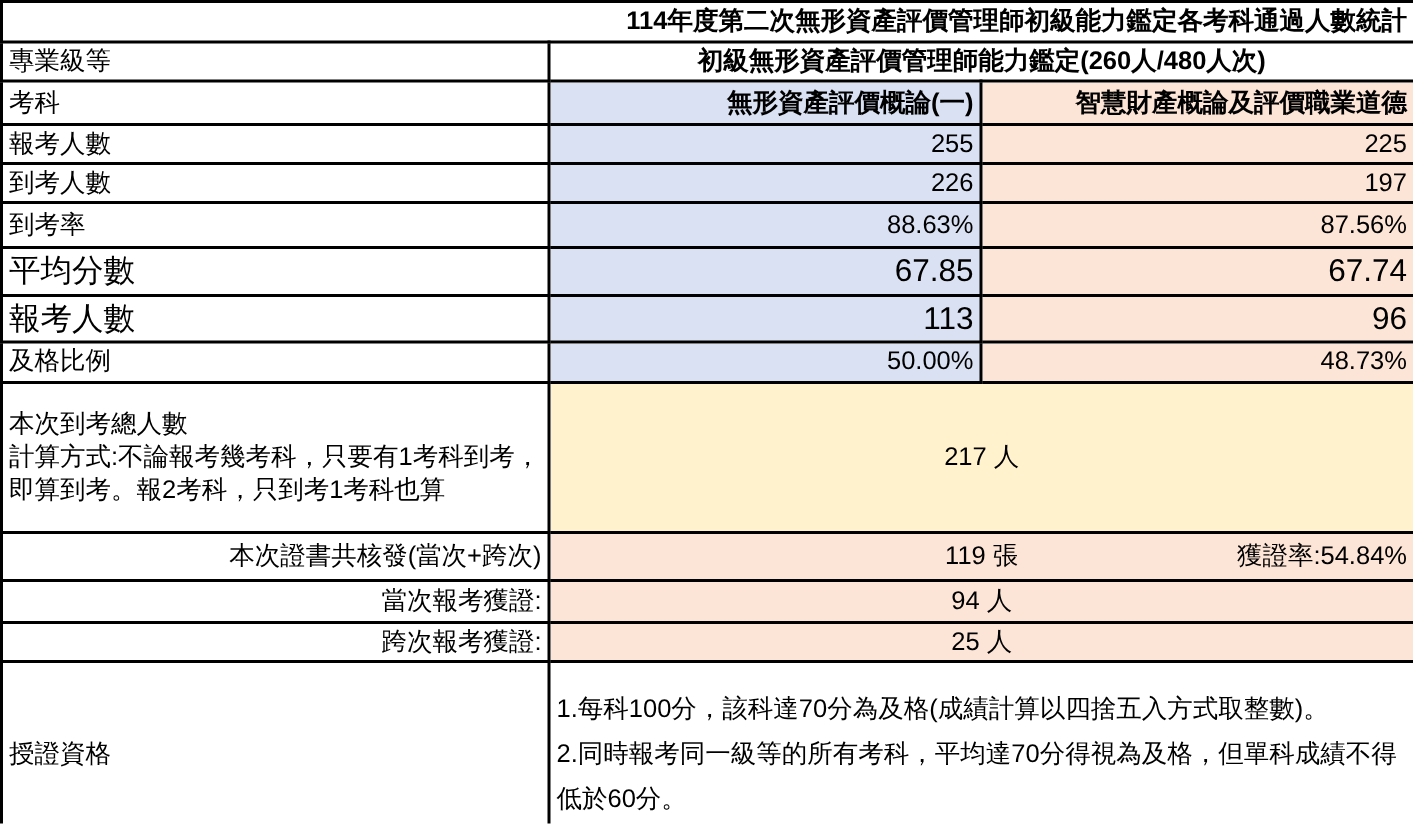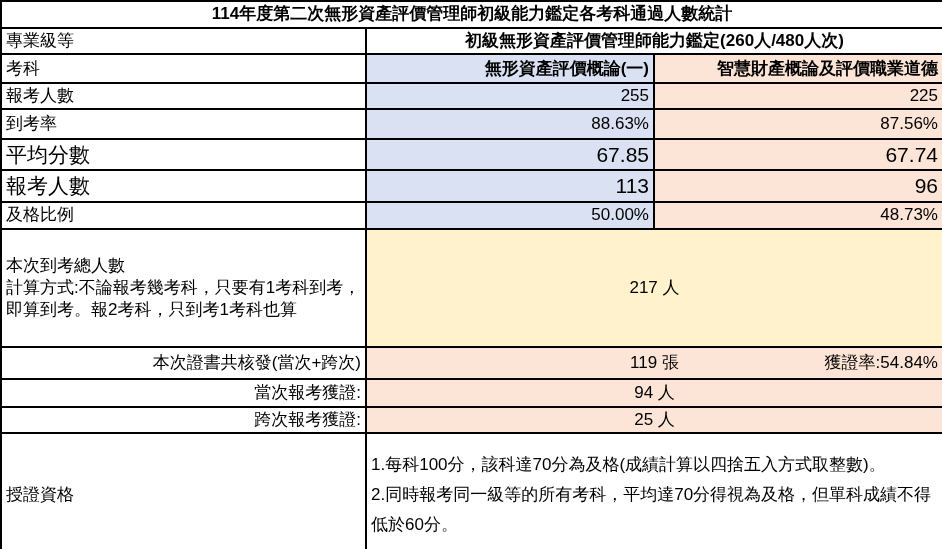--- a/index.html
+++ b/index.html
@@ -24,21 +24,21 @@
   }
   table.stats td {
     border: 2px solid #000000;
     padding: 1px 4px;
     box-sizing: border-box;
     overflow: hidden;
     vertical-align: middle;
     line-height: 1.3;
   }
   .title-cell {
-    text-align: center;
+    text-align: right;
     font-weight: bold;
     font-size: 17px;
   }
   .label-cell { text-align: left; background: #ffffff; }
   .label-right { text-align: right; background: #ffffff; }
   .merged-center { text-align: center; }
   .bold { font-weight: bold; }
   .bg-blue  { background: #d9e1f2; }
   .bg-peach { background: #fce4d6; }
   .bg-yellow{ background: #fff2cc; }
@@ -83,20 +83,25 @@
       <td class="label-cell">考科</td>
       <td class="bg-blue hdr">無形資產評價概論(一)</td>
       <td class="bg-peach hdr">智慧財產概論及評價職業道德</td>
     </tr>
 
     <tr style="height:25px">
       <td class="label-cell">報考人數</td>
       <td class="bg-blue num">255</td>
       <td class="bg-peach num">225</td>
     </tr>
+    <tr style="height:26px">
+      <td class="label-cell">到考人數</td>
+      <td class="bg-blue num">226</td>
+      <td class="bg-peach num">197</td>
+    </tr>
     <tr style="height:30px">
       <td class="label-cell">到考率</td>
       <td class="bg-blue num">88.63%</td>
       <td class="bg-peach num">87.56%</td>
     </tr>
     <tr style="height:30px">
       <td class="label-cell big">平均分數</td>
       <td class="bg-blue num big">67.85</td>
       <td class="bg-peach num big">67.74</td>
     </tr>
@@ -104,21 +109,21 @@
       <td class="label-cell big">報考人數</td>
       <td class="bg-blue num big">113</td>
       <td class="bg-peach num big">96</td>
     </tr>
     <tr style="height:27px">
       <td class="label-cell">及格比例</td>
       <td class="bg-blue num">50.00%</td>
       <td class="bg-peach num">48.73%</td>
     </tr>
 
-    <tr style="height:118px">
+    <tr style="height:100px">
       <td class="attendance-label">
         <div>本次到考總人數</div>
         <div>計算方式:不論報考幾考科，只要有1考科到考，即算到考。報2考科，只到考1考科也算</div>
       </td>
       <td colspan="2" class="bg-yellow merged-center">217 人</td>
     </tr>
 
     <tr style="height:32px">
       <td class="label-right">本次證書共核發(當次+跨次)</td>
       <td colspan="2" class="bg-peach cert-cell">

